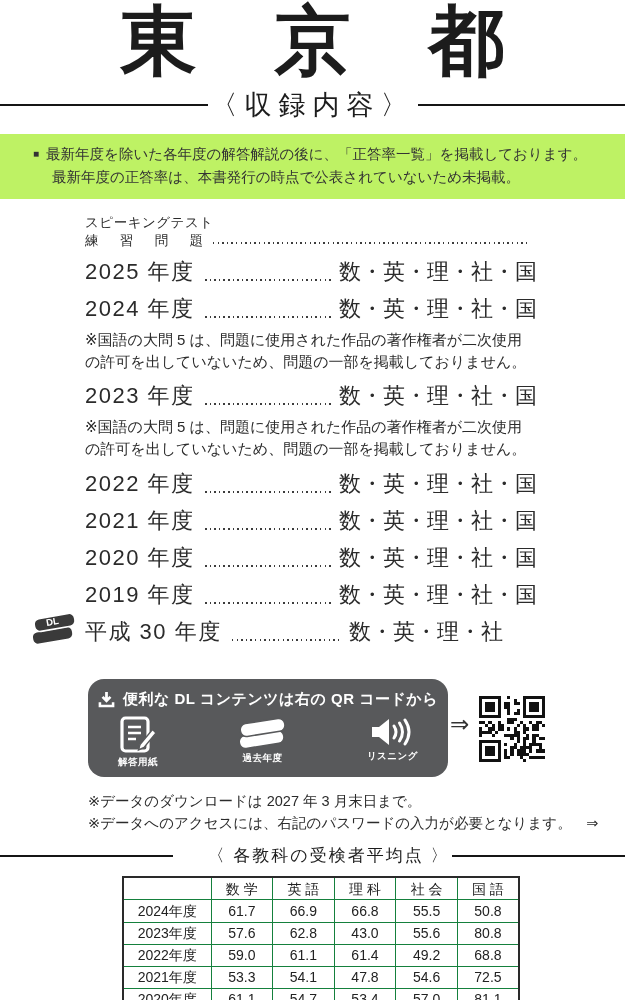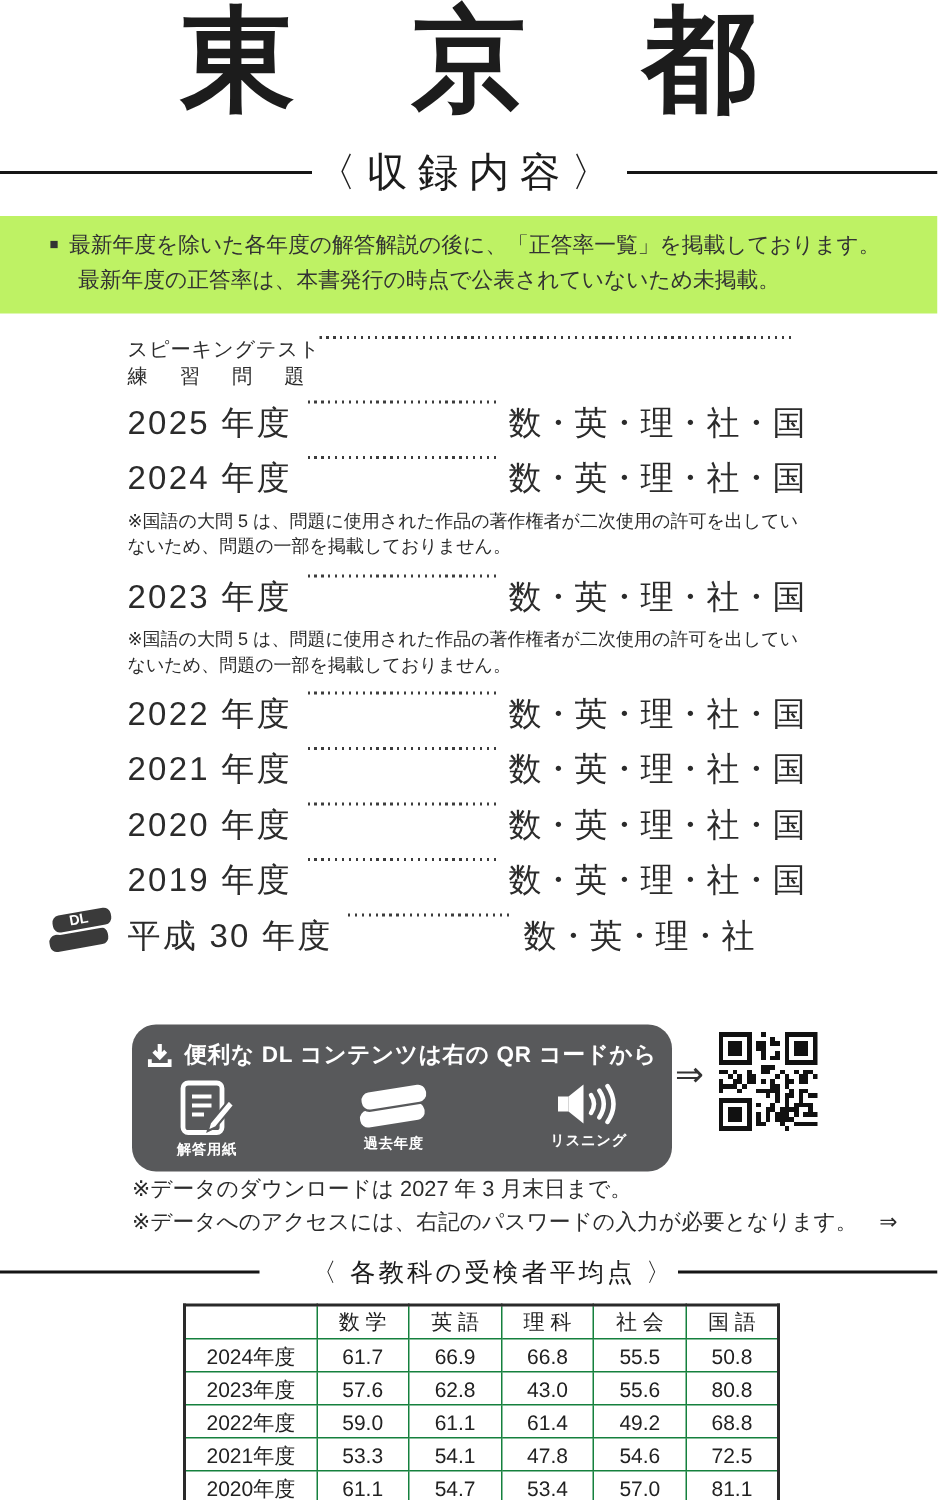--- a/index.html
+++ b/index.html
@@ -8,45 +8,45 @@
     background:#fff;color:#1a1a1a;
     font-family:"Liberation Sans","DejaVu Sans",sans-serif;
   }
   
   .title{
     display:flex;justify-content:center;gap:78px;
     font-size:76px;font-weight:900;line-height:1.02;
     margin:0;padding-top:2px;color:#1c1c1c;
   }
   
-  .rule-head{display:flex;align-items:center;margin-top:17px;}
+  .rule-head{display:flex;align-items:center;margin-top:7px;}
   .rule-head::before,.rule-head::after{content:"";flex:1;height:2px;background:#151515;}
   .rule-text{font-size:27px;letter-spacing:7px;padding:0 3px;font-weight:500;color:#1c1c1c;white-space:nowrap;}
   .rule-head.small{margin-top:10px;}
   .rule-head.small .rule-text{font-size:17px;letter-spacing:2px;margin-left:32px;}
   
   .notice{background:#bef264;margin-top:11px;padding:9px 14px 10px 33px;font-size:14.5px;line-height:1.6;color:#333;}
   .notice .sq{font-size:10px;vertical-align:2px;margin-right:7px;color:#333;}
   .notice .l2{padding-left:19px;}
   
   .toc{padding:15px 88px 0 85px;}
-  .toc-row{display:flex;align-items:flex-start;margin-bottom:7px;position:relative;}
+  .toc-row{display:flex;align-items:flex-end;margin-bottom:7px;position:relative;}
   .toc-label{font-size:22px;letter-spacing:1.5px;white-space:nowrap;color:#2b2b2b;}
   .toc-value{font-size:22px;white-space:nowrap;color:#2b2b2b;min-width:188px;}
   .leader{flex:1;height:2px;margin:0 8px 6px 10px;
     background-image:repeating-linear-gradient(to right,#3c3c3c 0 1.5px,transparent 1.5px 4.6px);}
   .two-line{display:flex;flex-direction:column;width:118px;}
   .two-line .l1{font-size:13.5px;letter-spacing:0.5px;white-space:nowrap;color:#2b2b2b;}
   .two-line .l2{font-size:13.5px;text-align:justify;text-align-last:justify;color:#2b2b2b;}
   .toc-value.latin{font-size:21px;letter-spacing:2.5px;}
-  .toc-note{font-size:12px;line-height:1.45;margin:-2px 0 9px;color:#2b2b2b;}
+  .toc-note{font-size:15px;line-height:1.45;margin:-2px 0 9px;color:#2b2b2b;}
   .dl-mark{position:absolute;left:-56px;bottom:-5px;}
   
   .dl-section{position:relative;height:99px;margin-top:28px;}
-  .dl-box{position:absolute;left:88px;top:16px;width:360px;height:98px;background:#58595b;border-radius:16px;color:#fff;}
+  .dl-box{position:absolute;left:88px;top:4px;width:360px;height:98px;background:#58595b;border-radius:16px;color:#fff;}
   .dl-box-head{display:flex;justify-content:center;align-items:center;gap:8px;padding-top:11px;font-size:15px;font-weight:bold;letter-spacing:0.5px;}
   .dl-items{display:flex;justify-content:space-between;padding:7px 30px 0 30px;}
   .dl-item{display:flex;flex-direction:column;align-items:center;}
   .dl-item .lbl{font-size:9.5px;font-weight:bold;margin-top:2px;letter-spacing:0.5px;}
   .dl-arrow{position:absolute;left:450px;top:36px;font-size:23px;color:#333;}
   .qr{position:absolute;left:479px;top:21px;}
   
   .dl-notes{margin:17px 0 0 88px;font-size:14.5px;line-height:1.5;color:#2b2b2b;}
   .dl-notes p{margin:0;}
   

